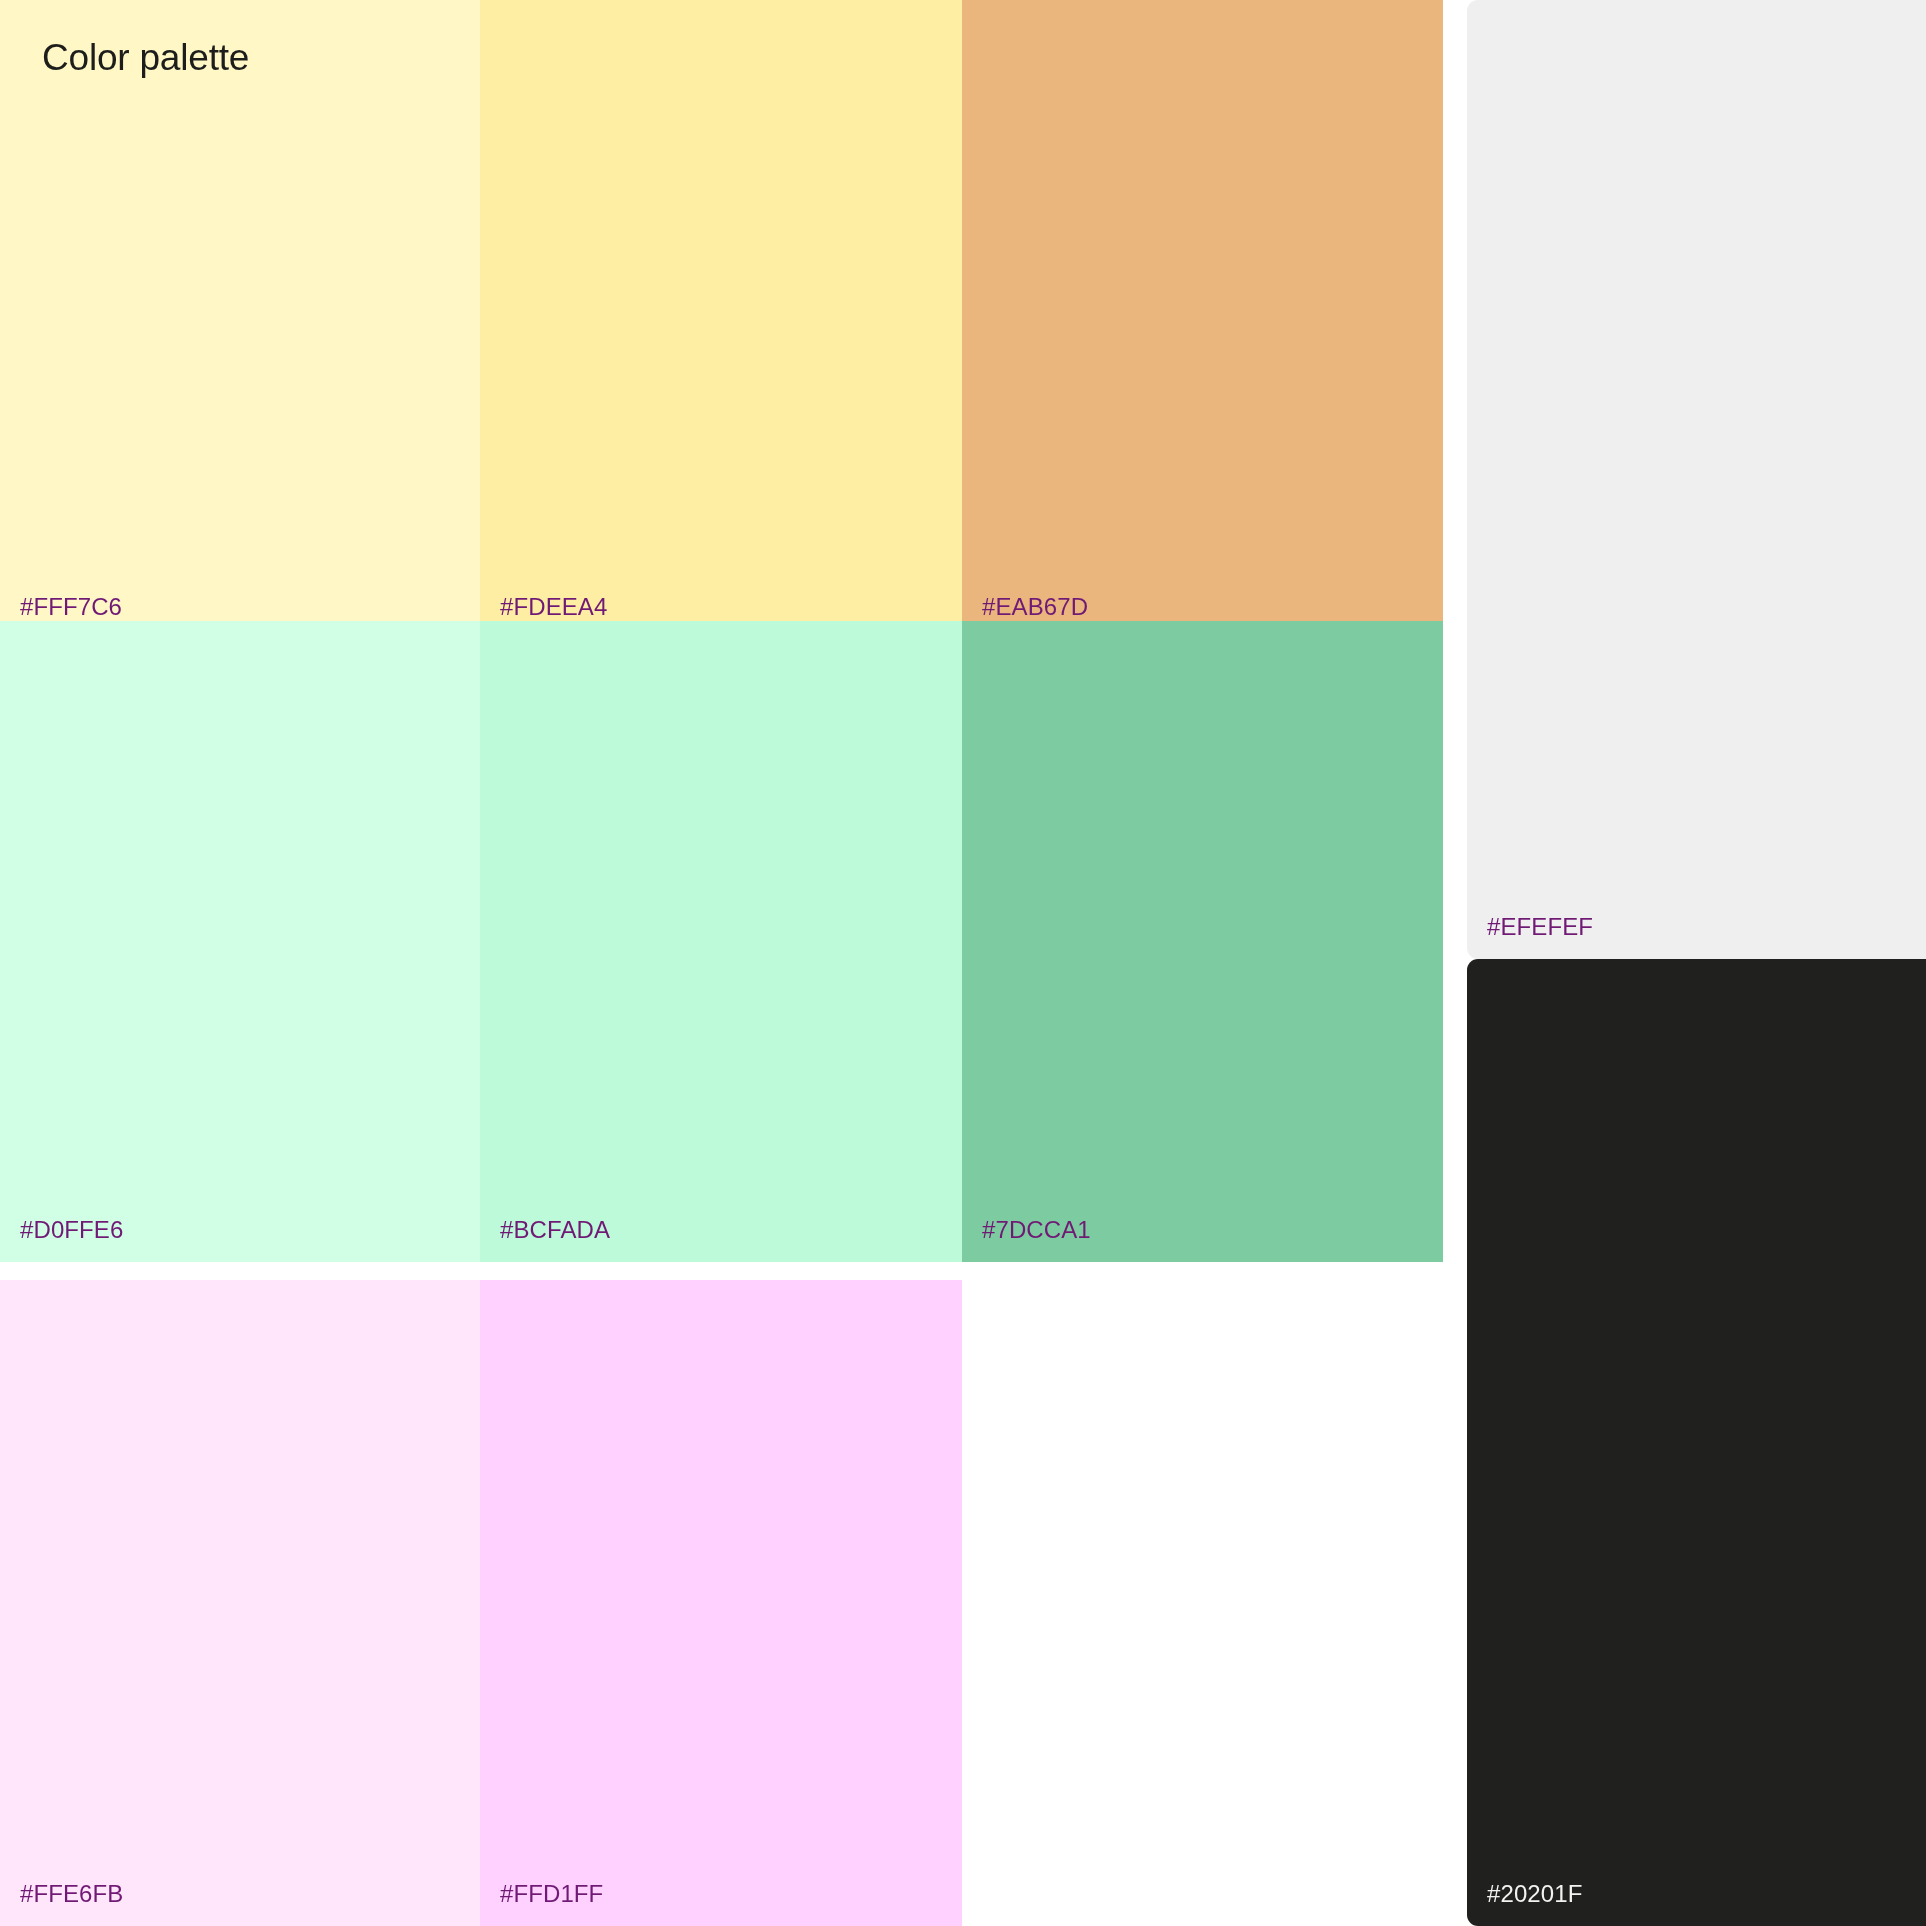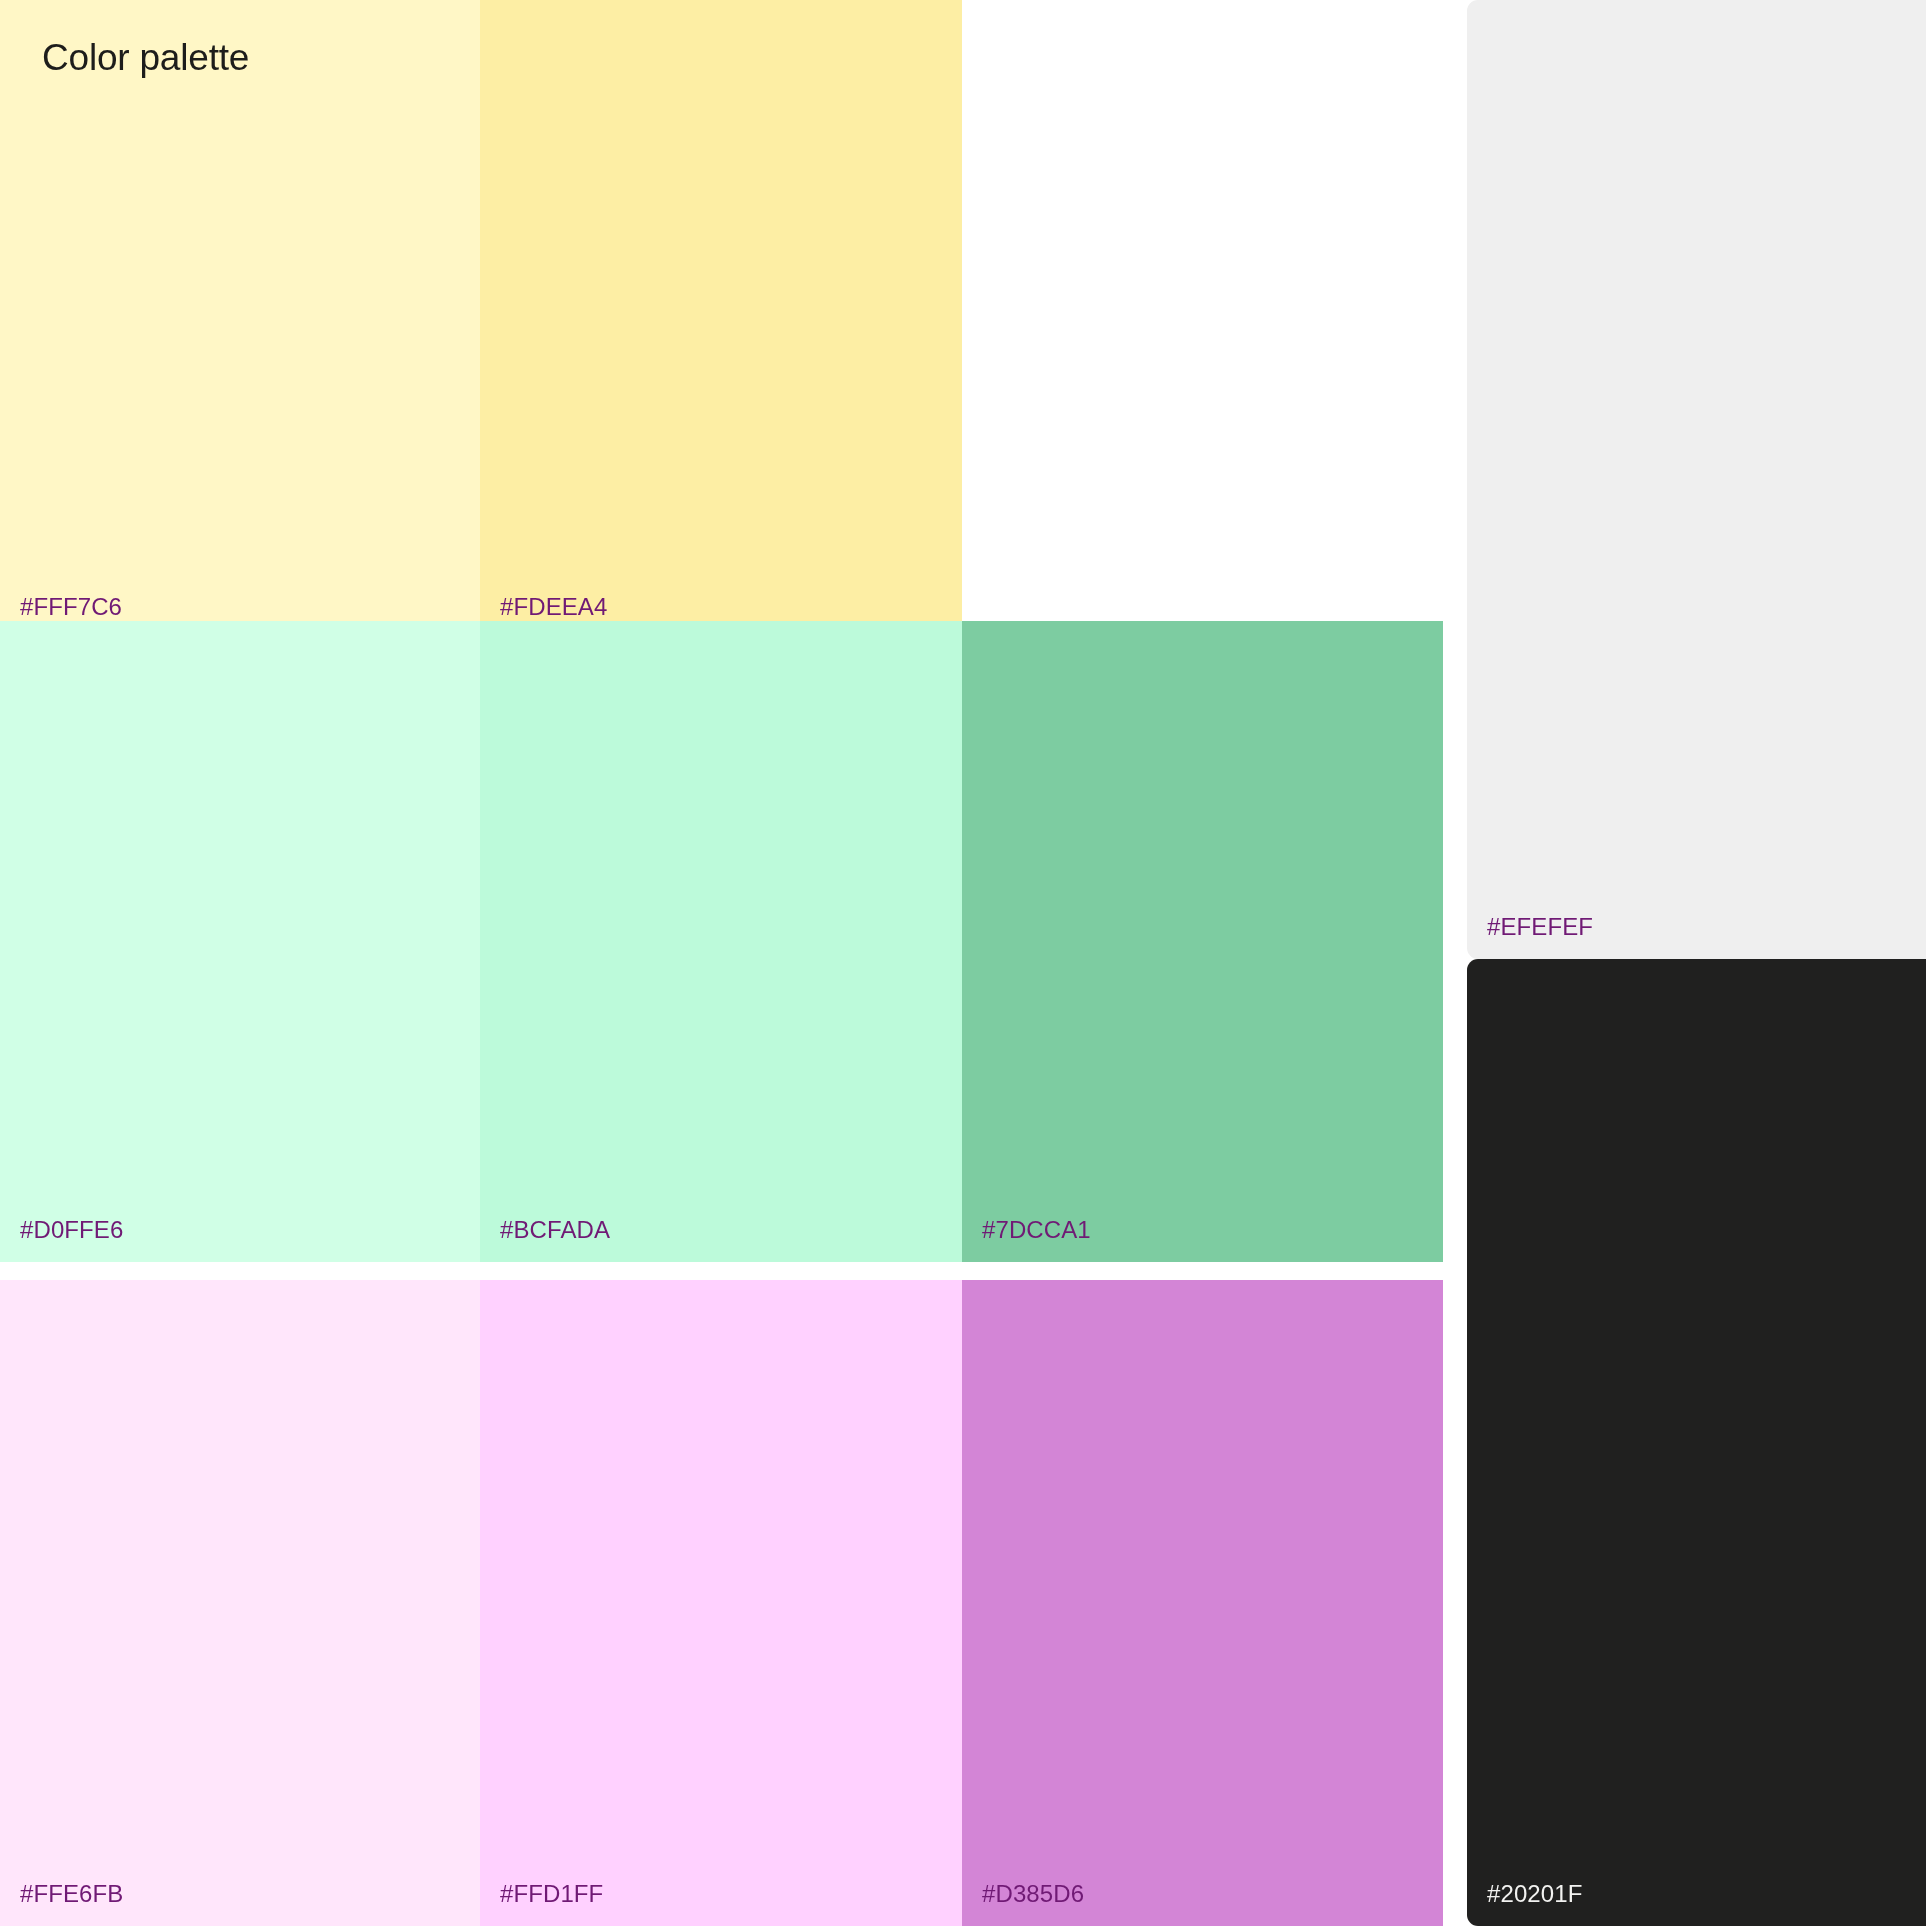--- a/index.html
+++ b/index.html
@@ -81,20 +81,23 @@
 
   <div class="swatch c1 r1" style="background-color: rgb(255, 247, 198);">
     <div class="board-title">Color palette</div>
     <div class="swatch-label">#FFF7C6</div>
   </div>
 
   <div class="swatch c2 r1" style="background-color: rgb(253, 238, 164);">
     <div class="swatch-label">#FDEEA4</div>
   </div>
 
+  <div class="swatch c3 r1" style="background-color: rgb(234, 182, 125);">
+    <div class="swatch-label">#EAB67D</div>
+  </div>
 
   <div class="swatch c4 r4a" style="background-color: rgb(239, 239, 239);">
     <div class="swatch-label">#EFEFEF</div>
   </div>
 
   <div class="swatch c1 r2" style="background-color: rgb(208, 255, 230);">
     <div class="swatch-label">#D0FFE6</div>
   </div>
 
   <div class="swatch c2 r2" style="background-color: rgb(188, 250, 218);">
@@ -106,22 +109,19 @@
   </div>
 
   <div class="swatch c1 r3" style="background-color: rgb(255, 230, 251);">
     <div class="swatch-label">#FFE6FB</div>
   </div>
 
   <div class="swatch c2 r3" style="background-color: rgb(255, 209, 255);">
     <div class="swatch-label">#FFD1FF</div>
   </div>
 
-  <div class="swatch c3 r3" style="background-color: rgb(211, 133, 214);">
-    <div class="swatch-label">#D385D6</div>
-  </div>
 
   <div class="swatch c4 r4b on-dark" style="background-color: rgb(32, 32, 31);">
     <div class="swatch-label">#20201F</div>
   </div>
 
 </div>
 
 
 </body></html>

